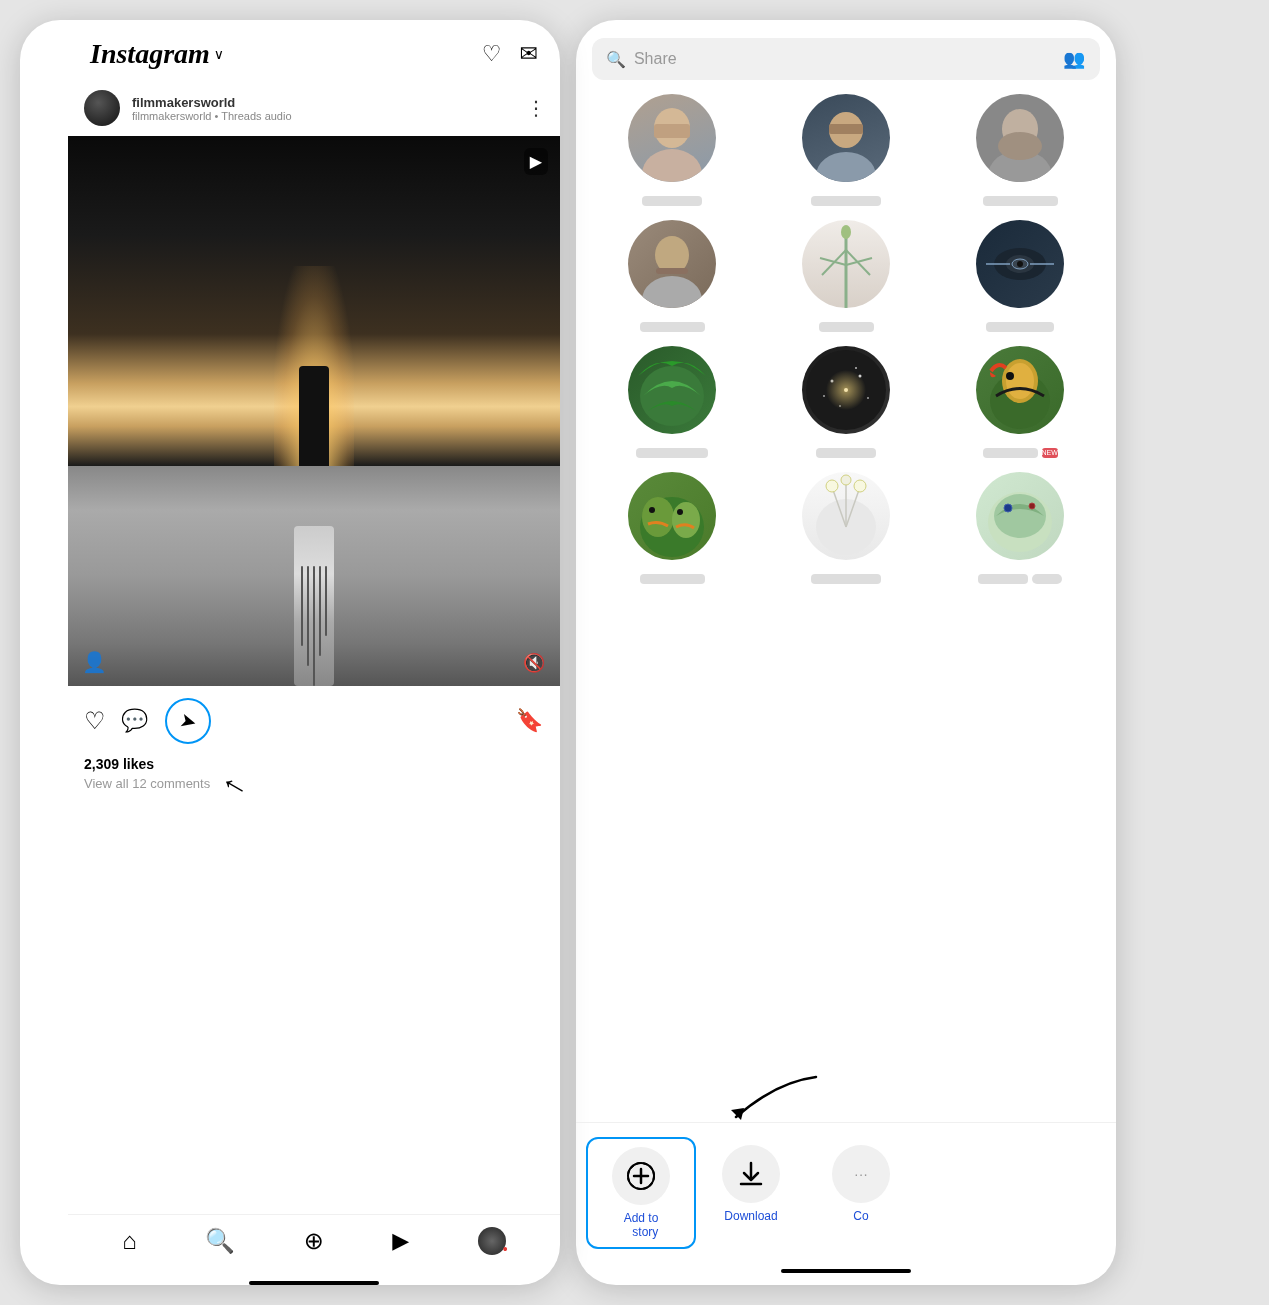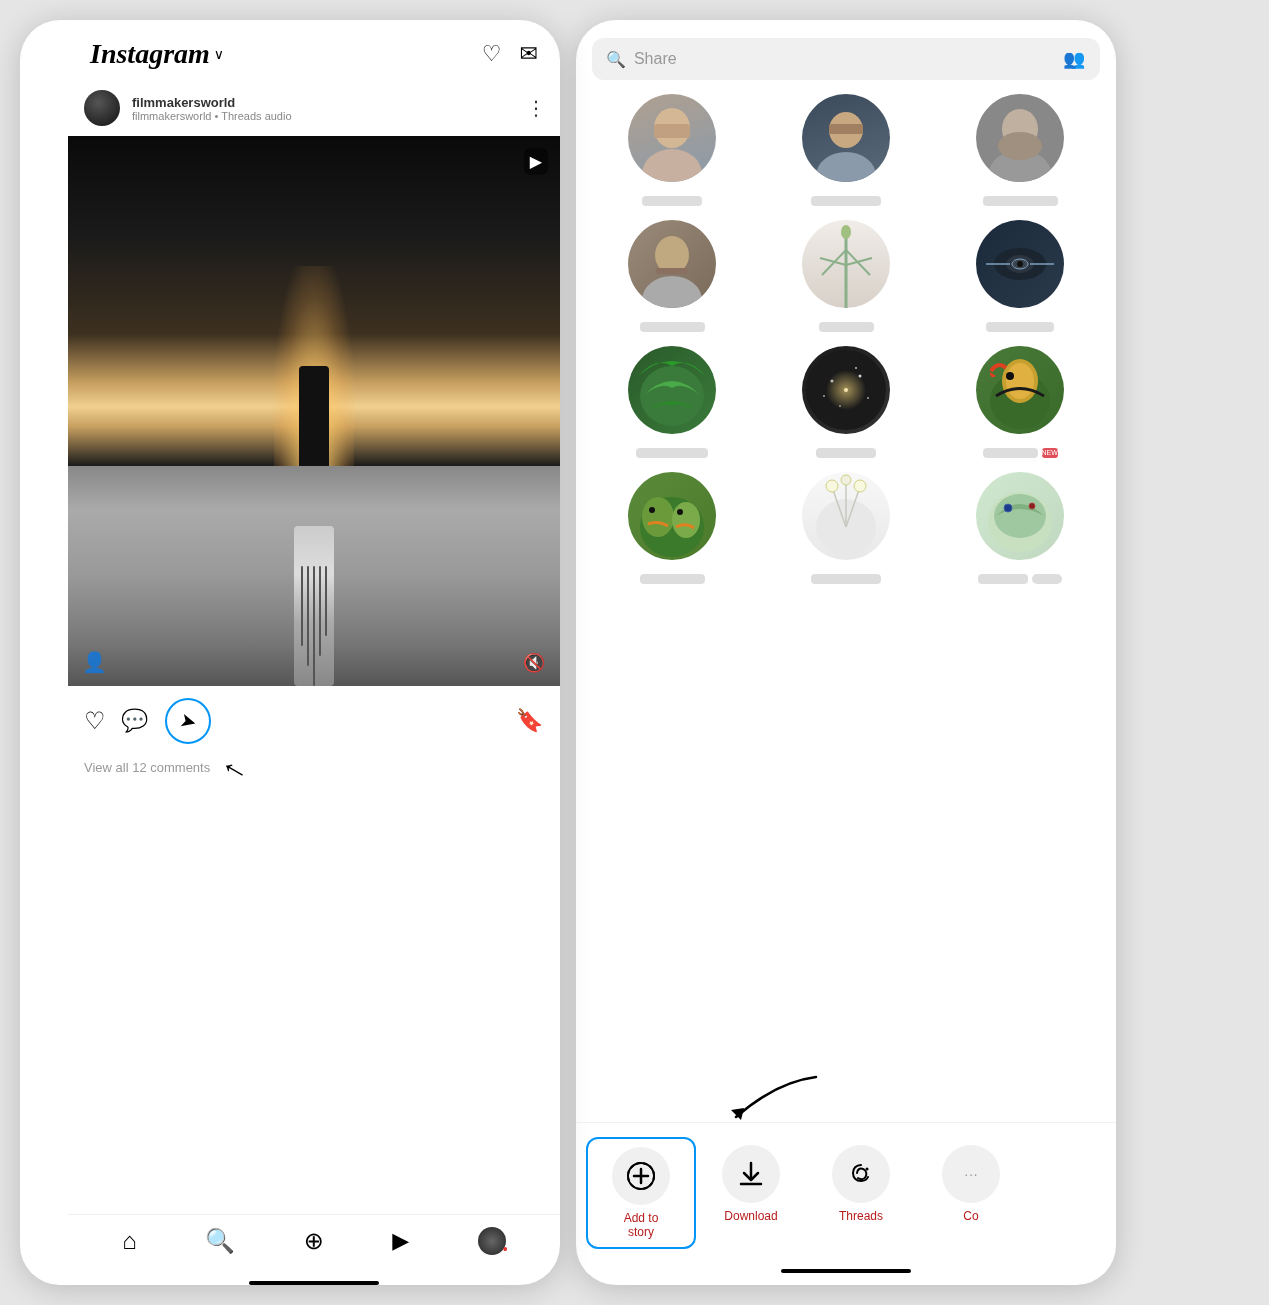--- a/index.html
+++ b/index.html
@@ -411,22 +411,22 @@
       height: 58px;
       border-radius: 50%;
       background: #f0f0f0;
       display: flex;
       align-items: center;
       justify-content: center;
       font-size: 26px;
     }
     .share-action-label {
       font-size: 12px;
-      color: #b91c1c;
-      text-align: center;
+      color: #1d4ed8;
+      text-align: right;
     }
 
     .bottom-bar-right {
       width: 130px;
       height: 4px;
       background: #000;
       border-radius: 2px;
       margin: 10px auto 12px;
     }
     .blur-text {
@@ -496,20 +496,21 @@
         <span class="action-icon">♡</span>
         <span class="action-icon" style="font-size:22px">💬</span>
         <div class="send-icon-wrapper" style="position:relative">
           <span class="action-icon" style="transform:rotate(15deg);display:inline-block">➤</span>
         </div>
       </div>
       <span class="bookmark-icon">🔖</span>
     </div>
 
     <div class="post-info">
+      <div class="likes-count">2,309 likes</div>
       <div class="view-comments">View all 12 comments</div>
     </div>
 
     <div style="position:relative; height:20px; margin-left: 160px;">
       <span style="font-size:32px; position:absolute; left:0; top:-30px; transform: rotate(120deg); font-weight:900;">↓</span>
     </div>
 
     <div class="bottom-nav">
       <span class="nav-icon">⌂</span>
       <span class="nav-icon">🔍</span>
@@ -761,30 +762,20 @@
             <div class="share-action-icon-circle">
               <svg width="28" height="28" viewBox="0 0 28 28" xmlns="http://www.w3.org/2000/svg">
                 <line x1="14" y1="3" x2="14" y2="19" stroke="#000" stroke-width="2.5" stroke-linecap="round"></line>
                 <polyline points="7,13 14,20 21,13" fill="none" stroke="#000" stroke-width="2.5" stroke-linecap="round" stroke-linejoin="round"></polyline>
                 <line x1="4" y1="24" x2="24" y2="24" stroke="#000" stroke-width="2.5" stroke-linecap="round"></line>
               </svg>
             </div>
             <span class="share-action-label">Download</span>
           </div>
 
-          <div class="share-action-item">
-            <div class="share-action-icon-circle">
-              <svg width="28" height="28" viewBox="0 0 28 28" xmlns="http://www.w3.org/2000/svg">
-                <path d="M14 5 C9 5 6 8.5 6 13 C6 17.5 9 21 14 21 C17 21 20 19.5 21 17" fill="none" stroke="#000" stroke-width="2" stroke-linecap="round"></path>
-                <path d="M10 13 C10.5 9 13 7.5 17 9.5 C19.5 11 20 14.5 18.5 17 C17 19.5 13.5 20 11 18" fill="none" stroke="#000" stroke-width="2" stroke-linecap="round"></path>
-                <circle cx="20" cy="9" r="1.5" fill="#000"></circle>
-              </svg>
-            </div>
-            <span class="share-action-label">Threads</span>
-          </div>
 
 
           <div class="share-action-item">
             <div class="share-action-icon-circle" style="font-size:14px;color:#999;">
               ···
             </div>
             <span class="share-action-label">Co</span>
           </div>
 
         </div>

